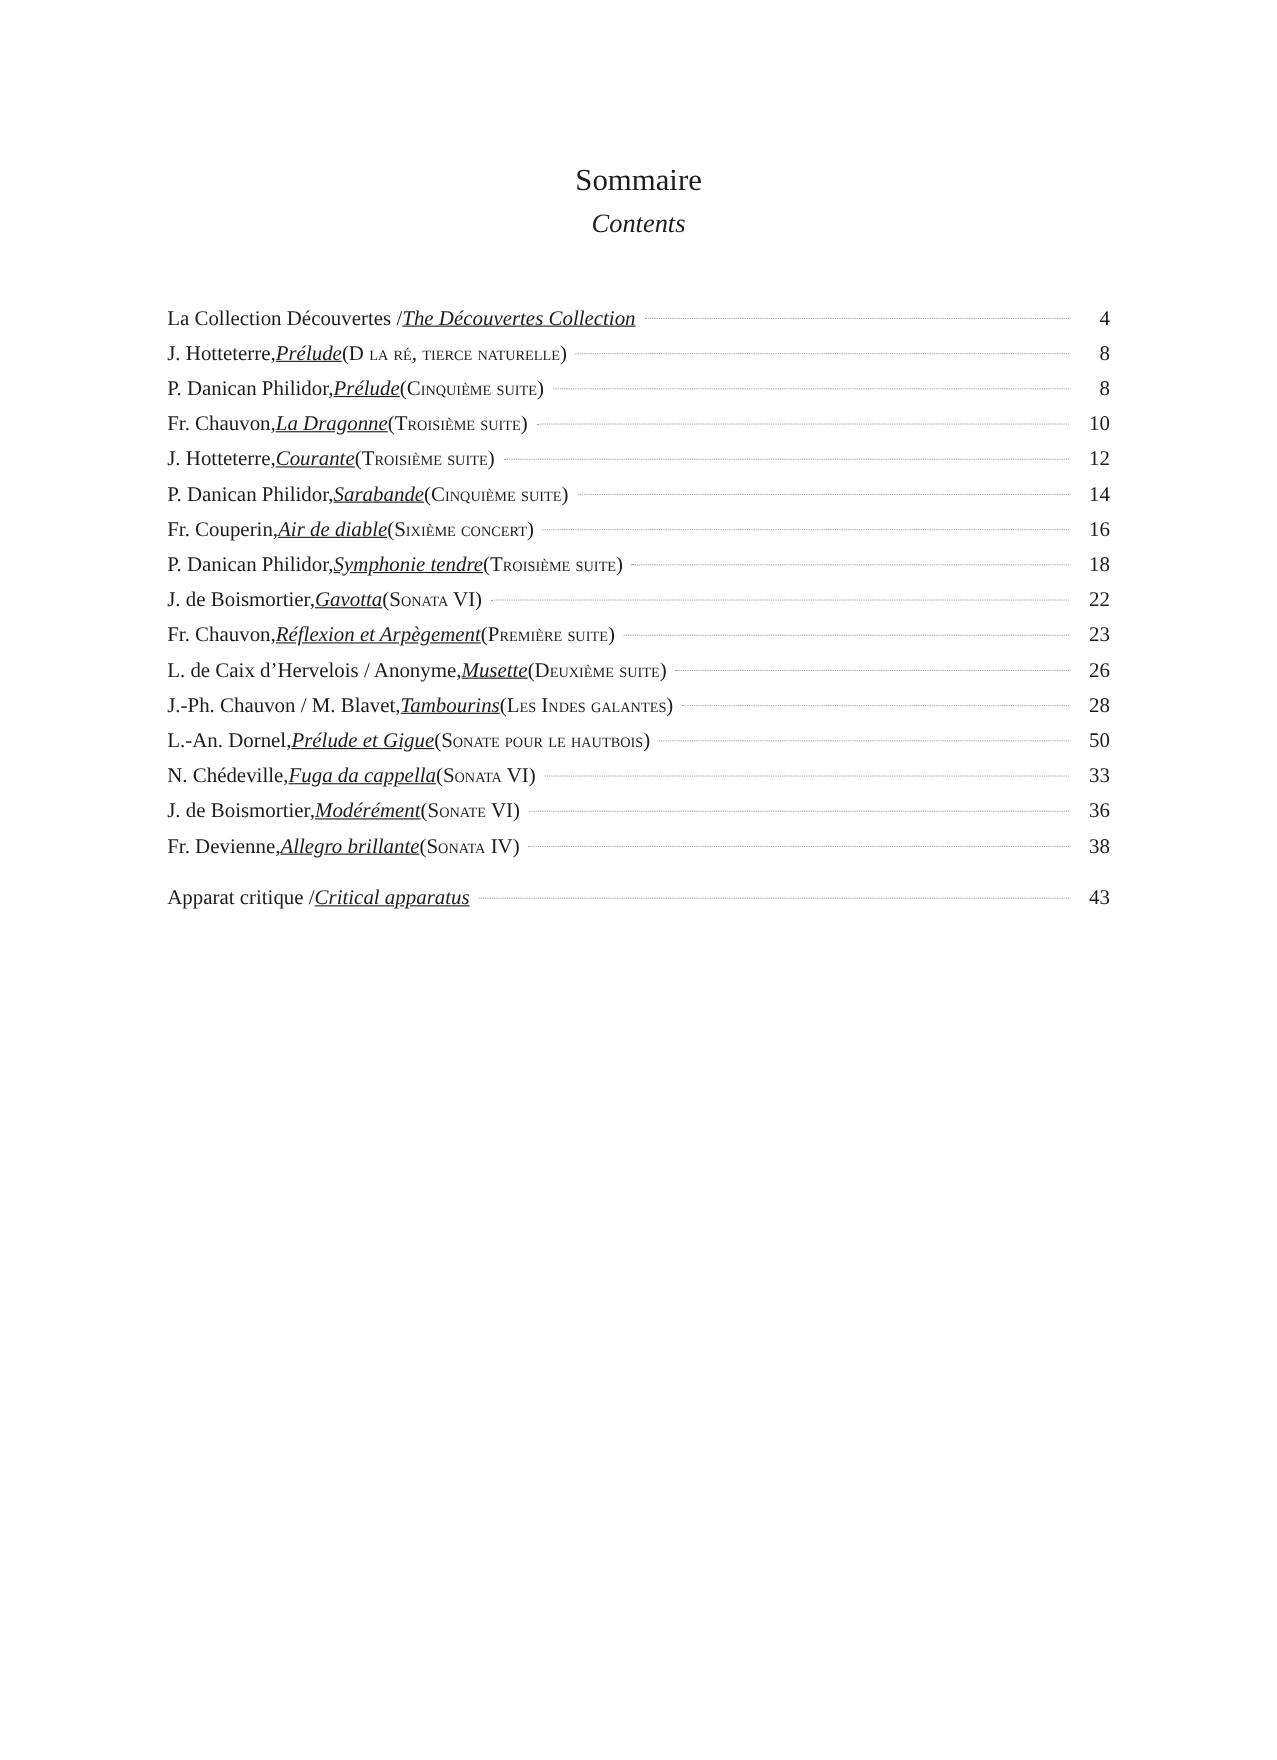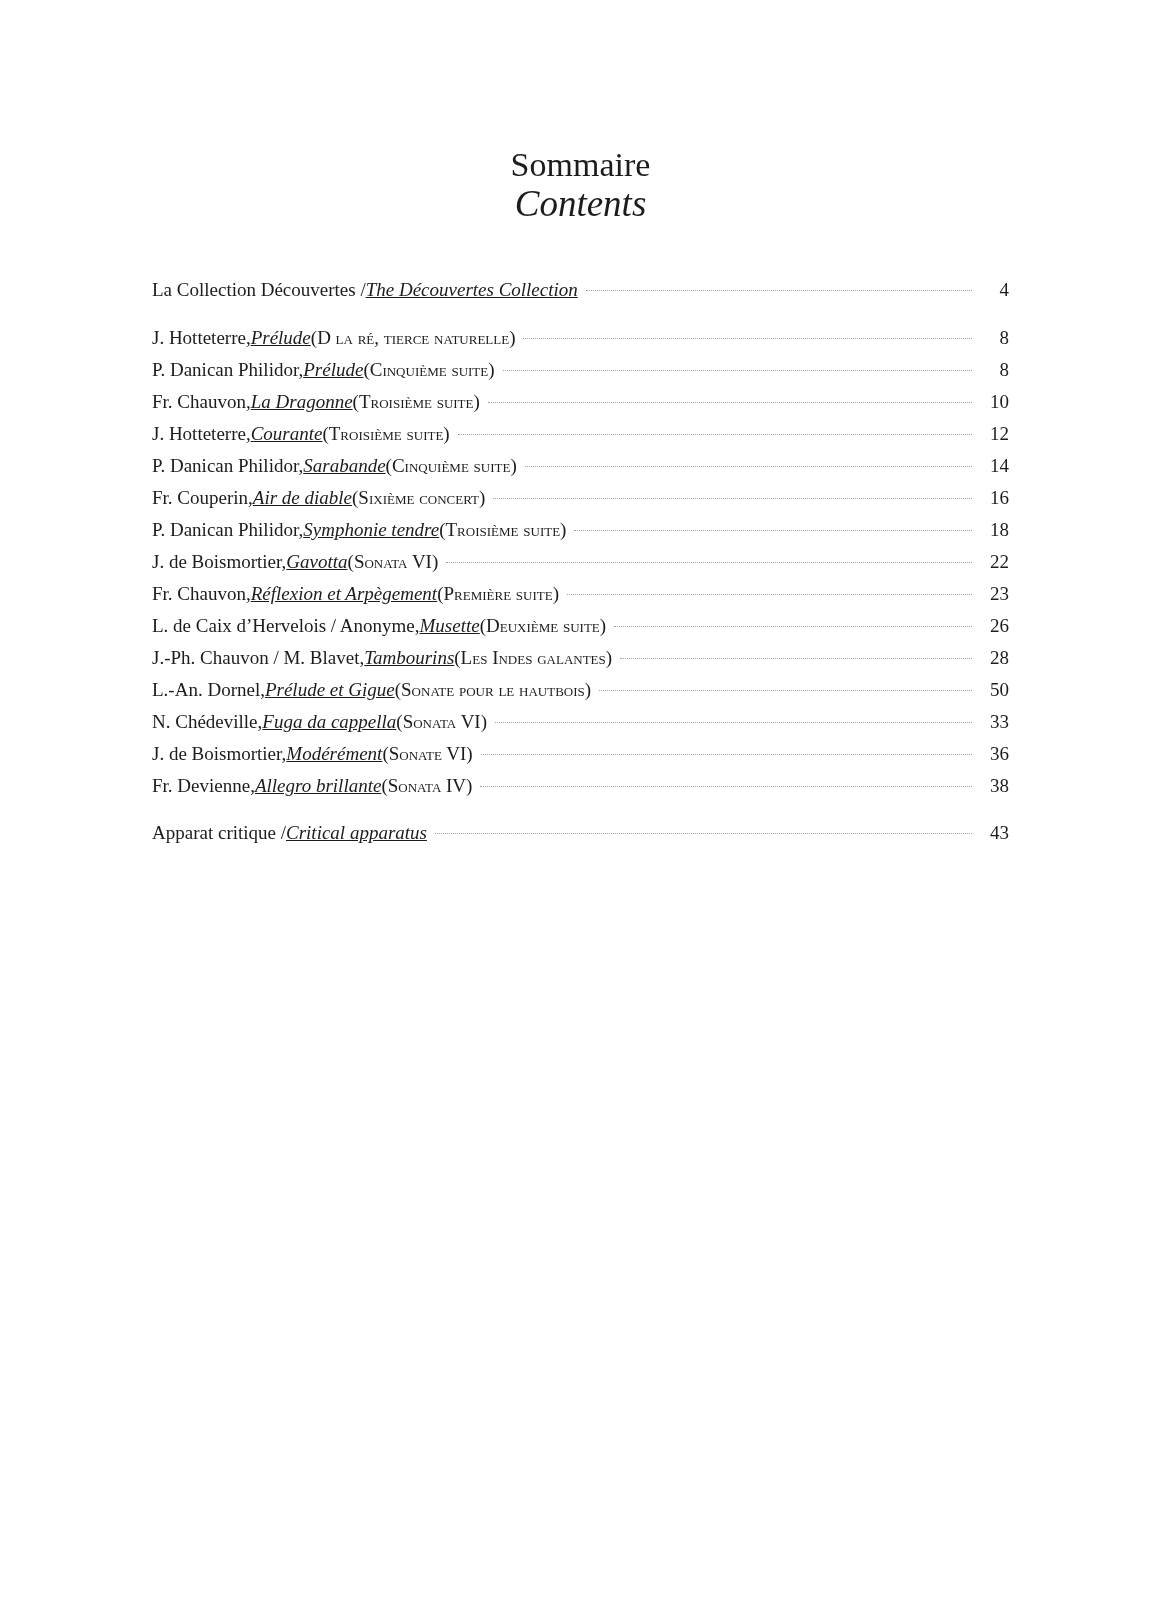--- a/index.html
+++ b/index.html
@@ -12,38 +12,37 @@
     height: 1600px;
     background: #ffffff;
     box-sizing: border-box;
     padding: 146px 152px 0 152px;
     font-family: "Liberation Serif", serif;
     color: #1c1c1c;
     overflow: hidden;
   }
   .title {
     text-align: center;
-    font-size: 34px;
+    font-size: 28px;
     line-height: 38px;
     font-weight: normal;
     margin: 0;
   }
   .subtitle {
     text-align: center;
-    font-size: 37px;
+    font-size: 24px;
     line-height: 36px;
     font-style: italic;
     font-weight: normal;
     margin: 2px 0 0 0;
   }
   .toc {
     margin-top: 52px;
   }
   .toc-block-works {
-    margin-top: 16px;
   }
   .toc-block-outro {
     margin-top: 15px;
   }
   .toc-row {
     display: flex;
     align-items: baseline;
     font-size: 19px;
     line-height: 32px;
     white-space: nowrap;

